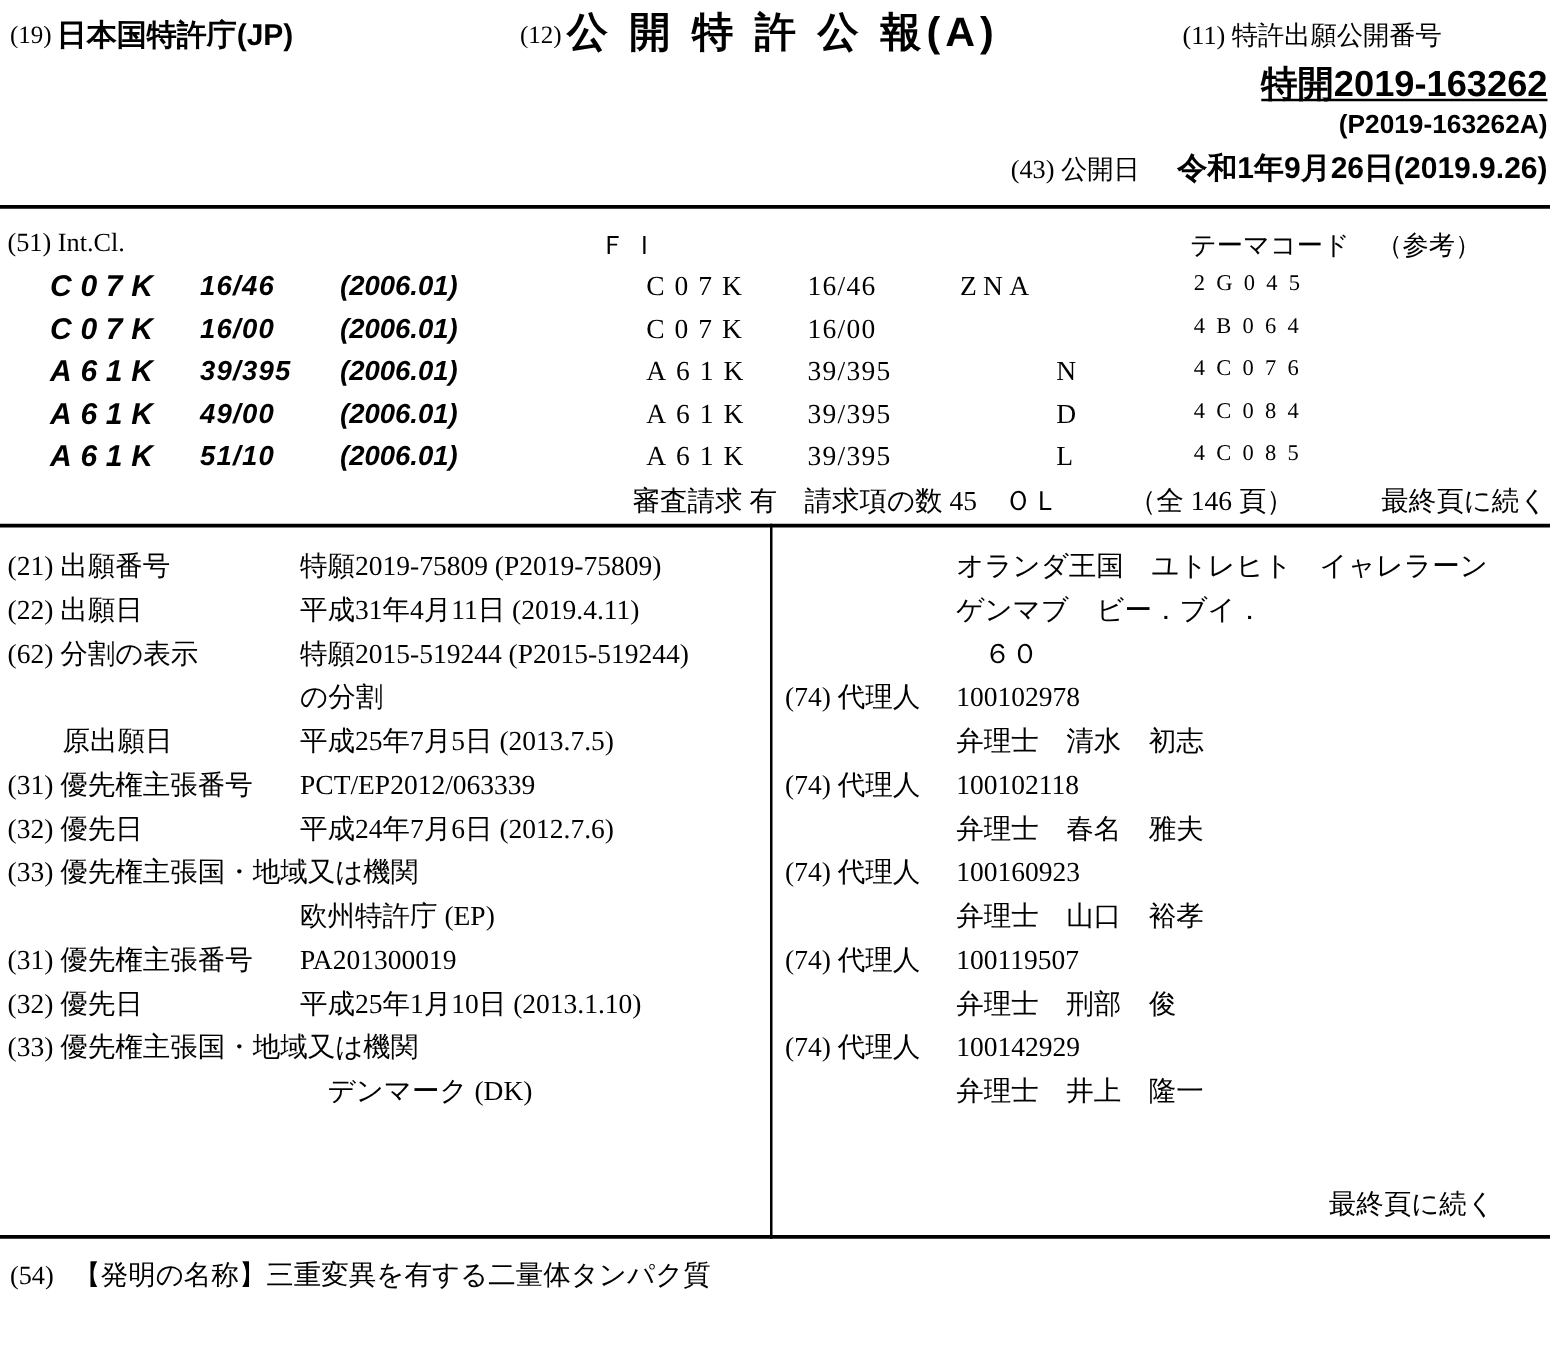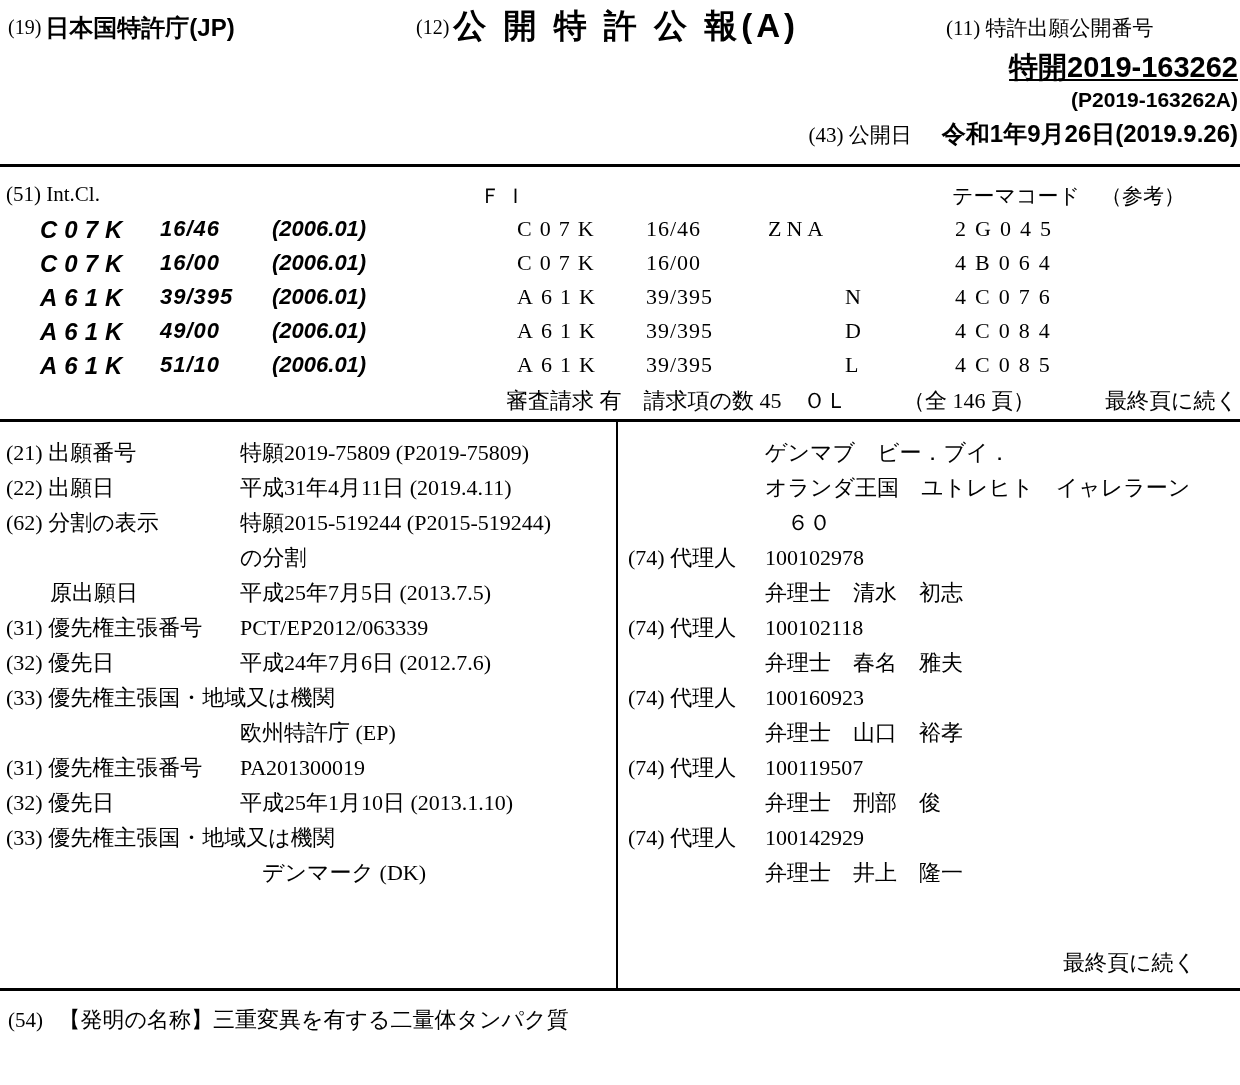--- a/index.html
+++ b/index.html
@@ -35,21 +35,21 @@
   #cls-head .theme{position:absolute;left:952px;font-size:21px;font-family:"Liberation Sans","DejaVu Sans",sans-serif;}
   .cls-row{position:absolute;left:0;width:1034px;height:34px;}
   .cls-row span{position:absolute;white-space:nowrap;}
   .ic-cls{left:40px;font-family:"Liberation Sans","DejaVu Sans",sans-serif;font-weight:bold;font-style:italic;font-size:24px;letter-spacing:7px;}
   .ic-num{left:160px;font-family:"Liberation Sans","DejaVu Sans",sans-serif;font-weight:bold;font-style:italic;font-size:22px;letter-spacing:1px;}
   .ic-ver{left:272px;font-family:"Liberation Sans","DejaVu Sans",sans-serif;font-weight:bold;font-style:italic;font-size:22px;}
   .fi-cls{left:517px;font-size:22px;letter-spacing:8px;}
   .fi-num{left:646px;font-size:22px;letter-spacing:1px;}
   .fi-zna{left:768px;font-size:22px;letter-spacing:5px;}
   .fi-sym{left:845px;font-size:22px;}
-  .th-code{left:955px;font-size:22px;letter-spacing:9px;}
+  .th-code{left:955px;font-size:18px;letter-spacing:9px;}
   #exam-row{top:386px;left:0;width:1240px;font-size:22px;}
   #exam-row .req{position:absolute;left:506px;}
   #exam-row .pages{position:absolute;left:903px;}
   #exam-row .cont{position:absolute;right:2px;}
   
   .bib-row{height:35px;line-height:35px;font-size:22px;white-space:nowrap;}
   #left-col{left:6px;top:435px;width:600px;}
   #left-col .lbl{display:inline-block;min-width:234px;}
   #right-col{left:628px;top:435px;width:608px;}
   #right-col .lbl{display:inline-block;min-width:137px;}
@@ -162,22 +162,22 @@
   <div class="bib-row"><span class="lbl">(32) 優先日</span><span class="val">平成24年7月6日 (2012.7.6)</span></div>
   <div class="bib-row"><span class="lbl">(33) 優先権主張国・地域又は機関</span><span class="val"></span></div>
   <div class="bib-row"><span class="lbl"></span><span class="val">欧州特許庁 (EP)</span></div>
   <div class="bib-row"><span class="lbl">(31) 優先権主張番号</span><span class="val">PA201300019</span></div>
   <div class="bib-row"><span class="lbl">(32) 優先日</span><span class="val">平成25年1月10日 (2013.1.10)</span></div>
   <div class="bib-row"><span class="lbl">(33) 優先権主張国・地域又は機関</span><span class="val"></span></div>
   <div class="bib-row"><span class="lbl"></span><span class="val">　デンマーク (DK)</span></div>
 </div>
 
 <div class="abs" id="right-col">
+  <div class="bib-row"><span class="lbl"></span><span class="val">オランダ王国　ユトレヒト　イャレラーン</span></div>
   <div class="bib-row"><span class="lbl"></span><span class="val">ゲンマブ　ビー．ブイ．</span></div>
-  <div class="bib-row"><span class="lbl"></span><span class="val">オランダ王国　ユトレヒト　イャレラーン</span></div>
   <div class="bib-row"><span class="lbl"></span><span class="val">　６０</span></div>
   <div class="bib-row"><span class="lbl">(74) 代理人</span><span class="val">100102978</span></div>
   <div class="bib-row"><span class="lbl"></span><span class="val">弁理士　清水　初志</span></div>
   <div class="bib-row"><span class="lbl">(74) 代理人</span><span class="val">100102118</span></div>
   <div class="bib-row"><span class="lbl"></span><span class="val">弁理士　春名　雅夫</span></div>
   <div class="bib-row"><span class="lbl">(74) 代理人</span><span class="val">100160923</span></div>
   <div class="bib-row"><span class="lbl"></span><span class="val">弁理士　山口　裕孝</span></div>
   <div class="bib-row"><span class="lbl">(74) 代理人</span><span class="val">100119507</span></div>
   <div class="bib-row"><span class="lbl"></span><span class="val">弁理士　刑部　俊</span></div>
   <div class="bib-row"><span class="lbl">(74) 代理人</span><span class="val">100142929</span></div>

